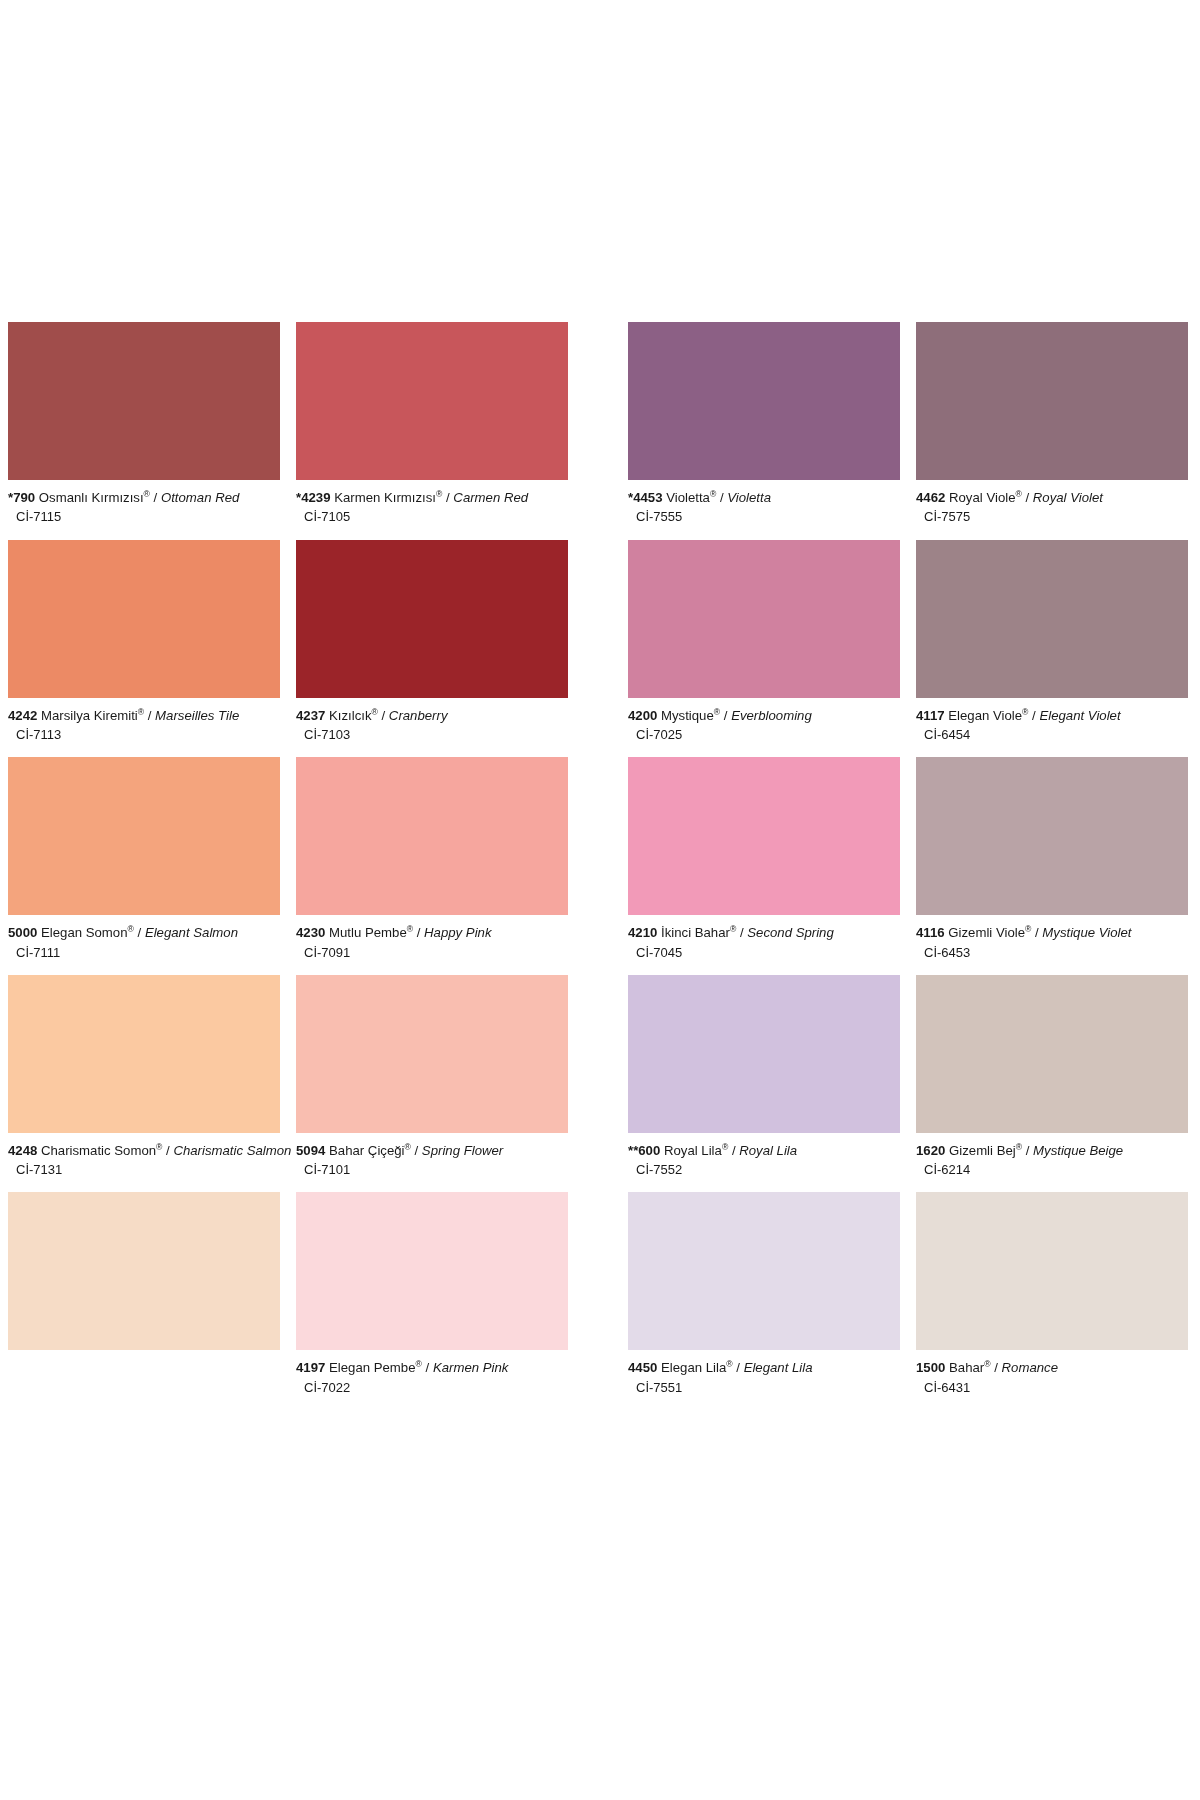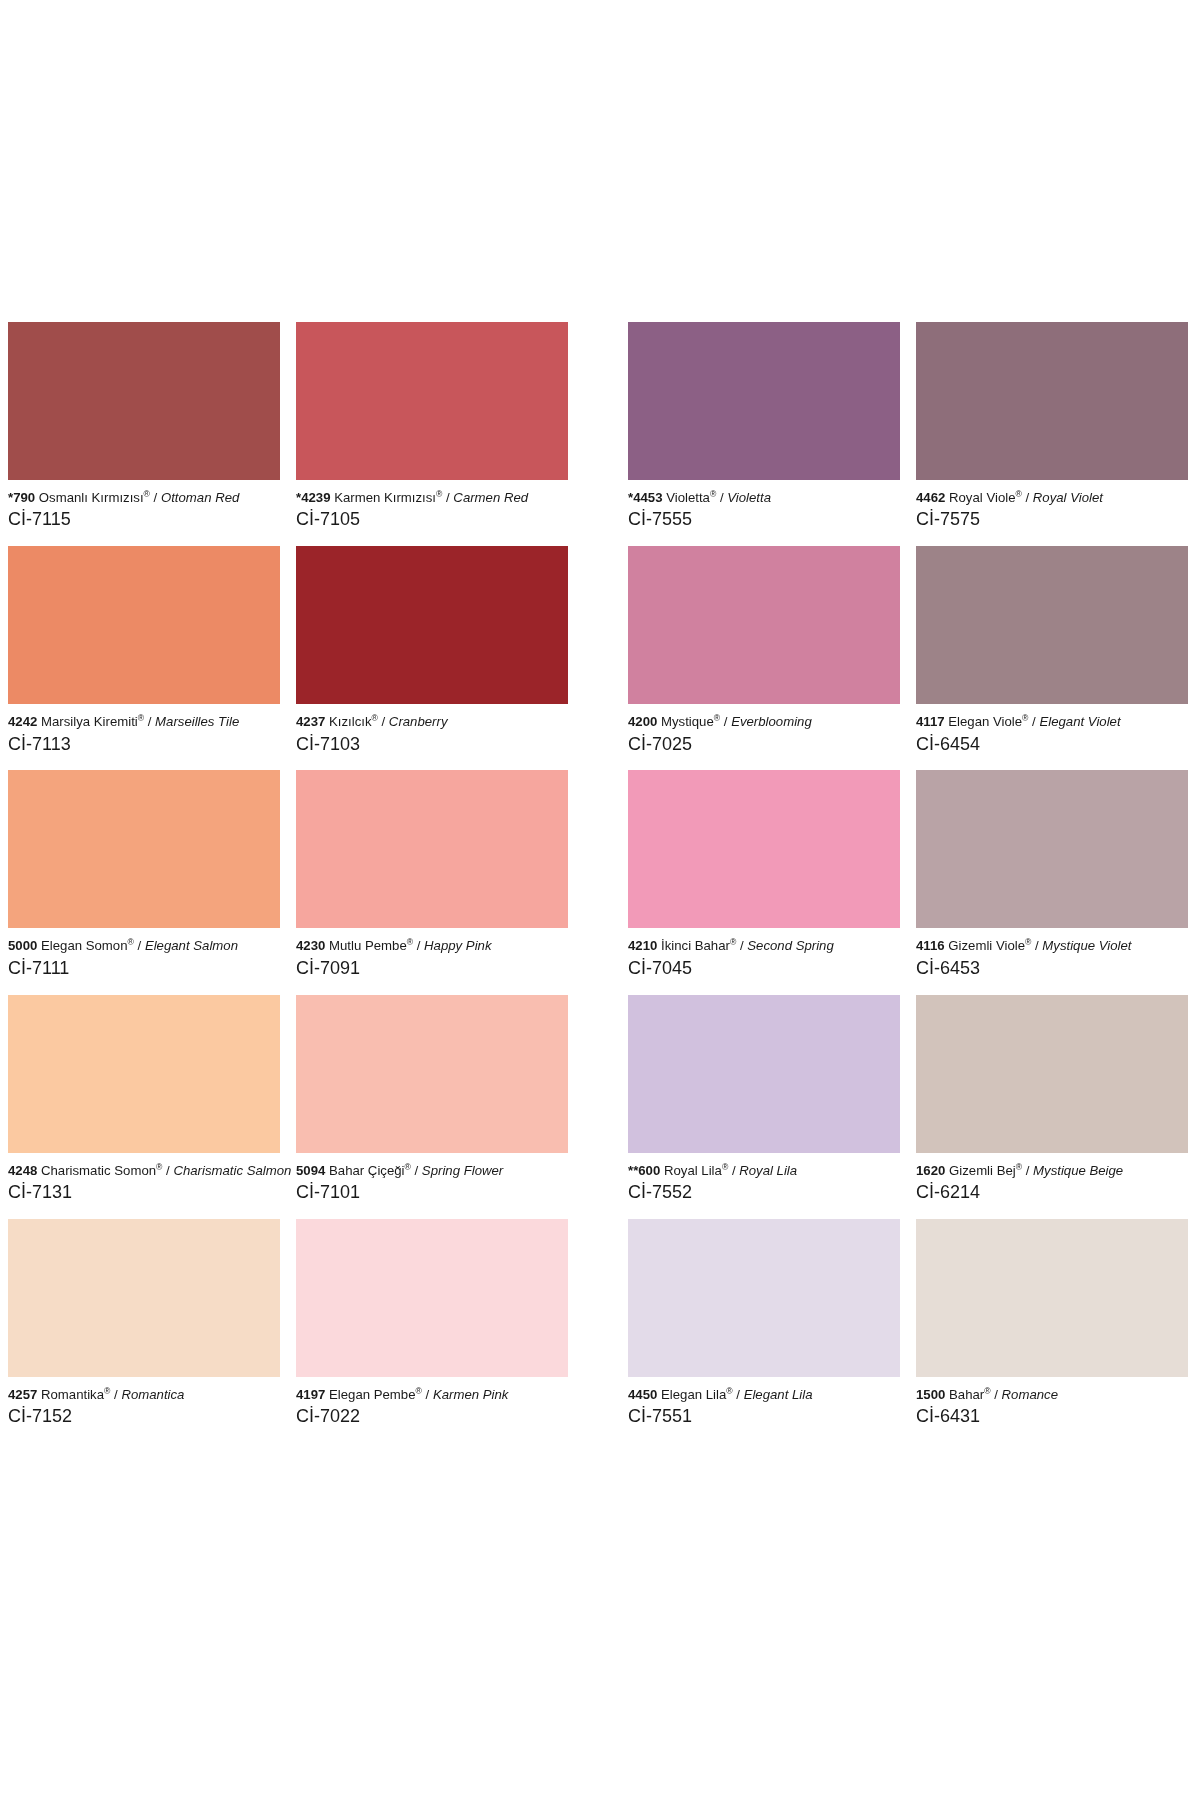--- a/index.html
+++ b/index.html
@@ -61,23 +61,24 @@
     padding-bottom: 14px;
     color: #1a1a1a;
     line-height: 1.32;
   }
 
   .caption-line1 {
     font-size: 13.2px;
     white-space: nowrap;
   }
   .caption-line2 {
-    font-size: 18px;
+    font-size: 13px;
     white-space: nowrap;
     margin-top: 2px;
+    margin-left: 8px;
   }
 
   .code {
     font-weight: bold;
   }
   .name-tr {
     font-weight: normal;
   }
   .reg {
     font-size: 8.6px;
@@ -216,24 +217,20 @@
           <div class="swatch-chip" title="#d2c3bb" style="background: rgb(210, 195, 187);"></div>
           <div class="swatch-caption">
             <div class="caption-line1"><span class="code">1620</span> <span class="name-tr">Gizemli Bej</span><span class="reg">®</span><span class="sep"> / </span><span class="name-en">Mystique Beige</span></div>
             <div class="caption-line2"><span class="ci">Cİ-6214</span></div>
           </div>
         </div>
       </div>
       <div class="swatch-row">
         <div class="swatch-cell col-1">
           <div class="swatch-chip" title="#f6dcc6" style="background: rgb(246, 220, 198);"></div>
-          <div class="swatch-caption">
-            <div class="caption-line1"><span class="code">4257</span> <span class="name-tr">Romantika</span><span class="reg">®</span><span class="sep"> / </span><span class="name-en">Romantica</span></div>
-            <div class="caption-line2"><span class="ci">Cİ-7152</span></div>
-          </div>
         </div>
         <div class="swatch-cell col-2">
           <div class="swatch-chip" title="#fbd9dc" style="background: rgb(251, 217, 220);"></div>
           <div class="swatch-caption">
             <div class="caption-line1"><span class="code">4197</span> <span class="name-tr">Elegan Pembe</span><span class="reg">®</span><span class="sep"> / </span><span class="name-en">Karmen Pink</span></div>
             <div class="caption-line2"><span class="ci">Cİ-7022</span></div>
           </div>
         </div>
         <div class="swatch-cell col-3">
           <div class="swatch-chip" title="#e3dbe9" style="background: rgb(227, 219, 233);"></div>

